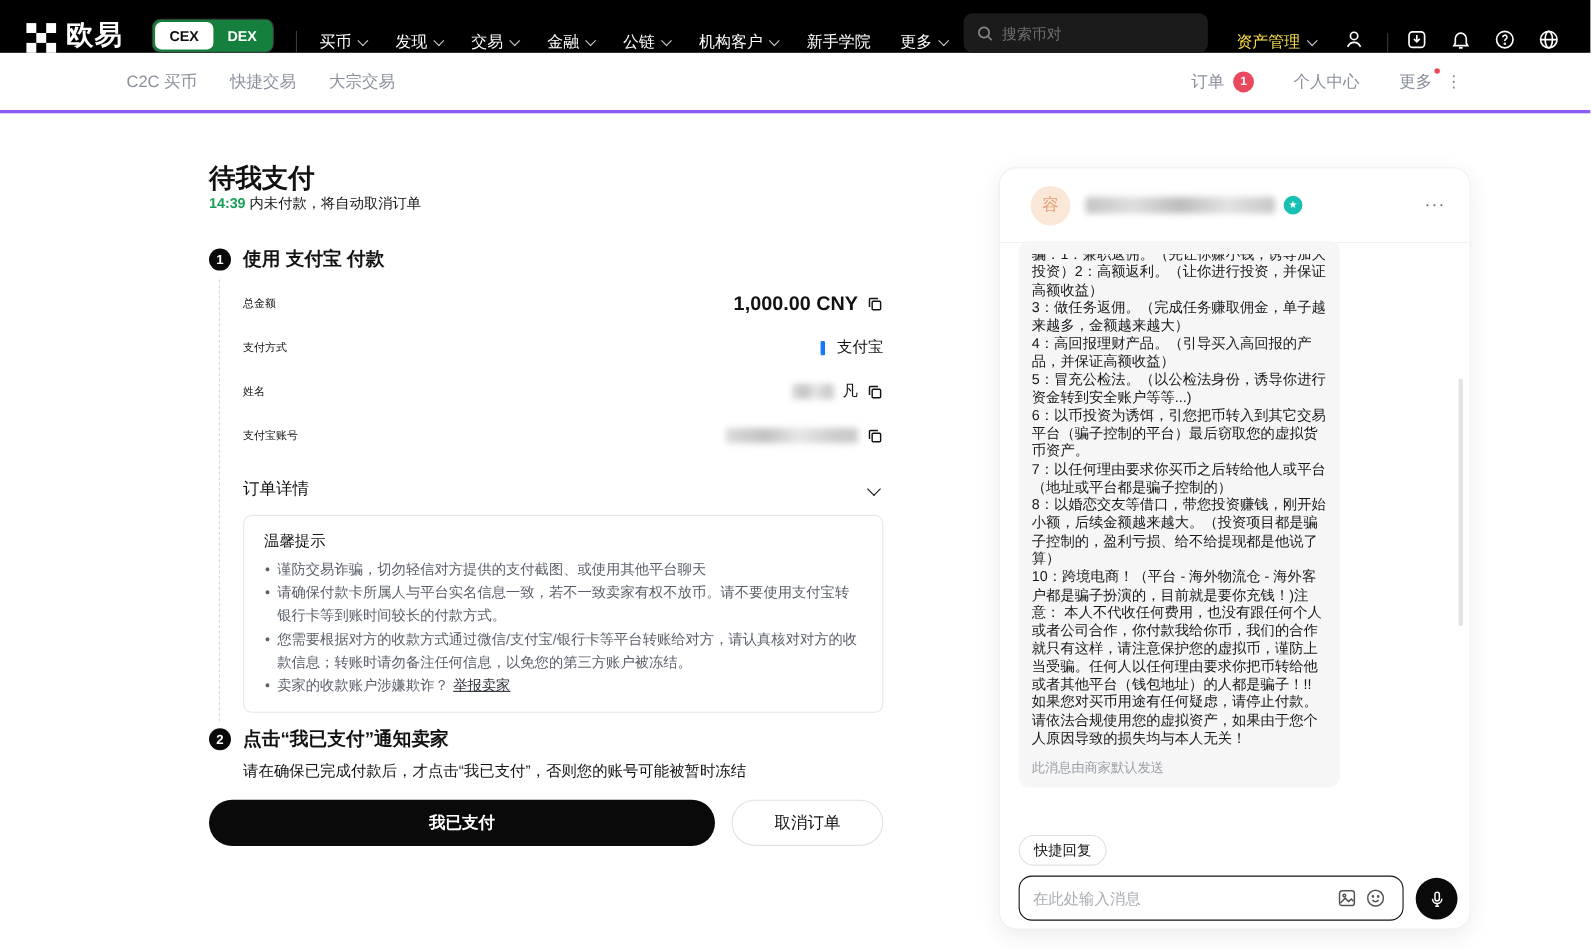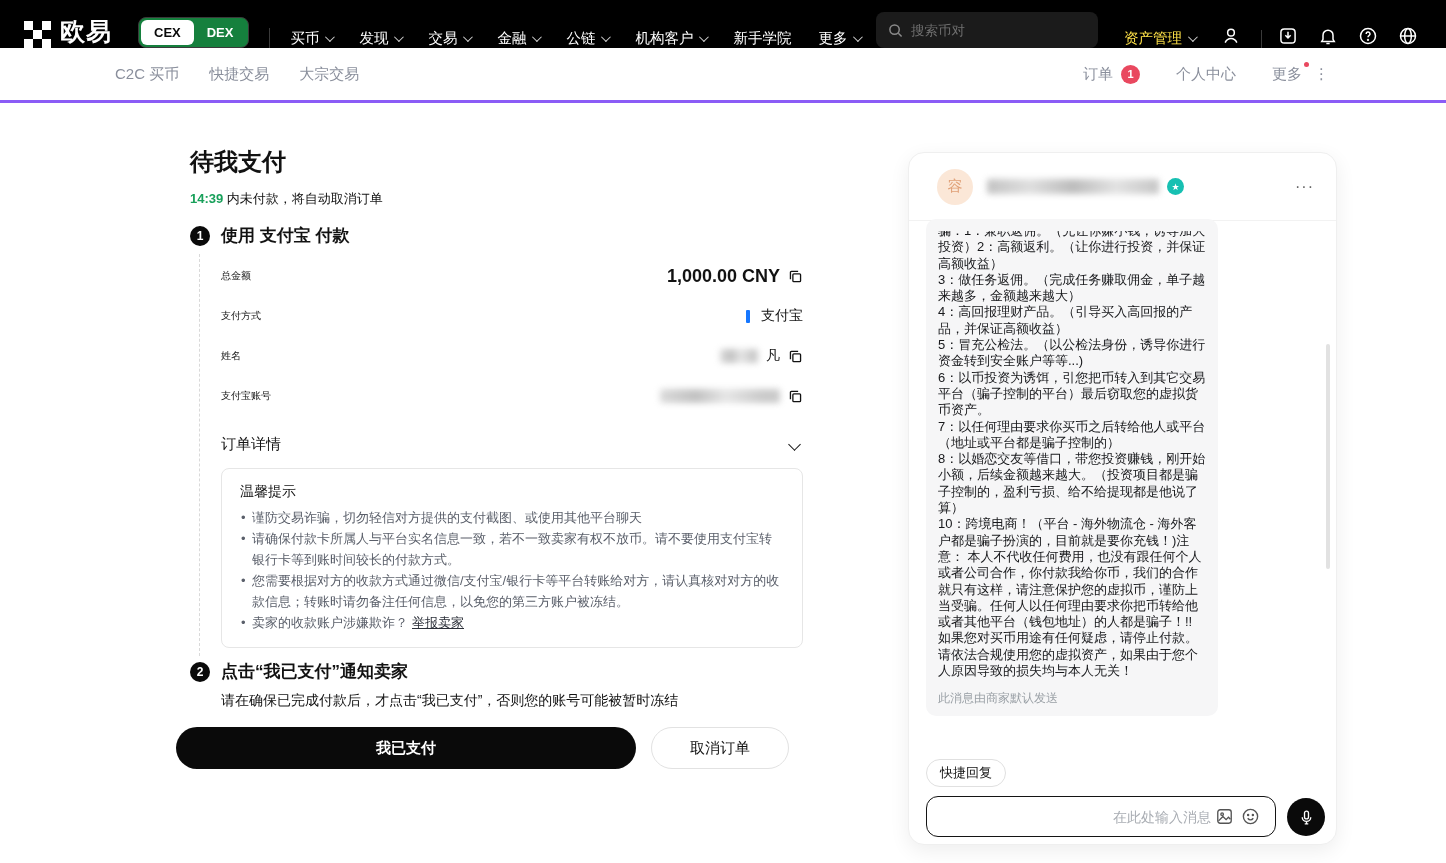--- a/index.html
+++ b/index.html
@@ -35,21 +35,21 @@
   .orders { display:flex; align-items:center; font-size:15px; color:#8a8f9c; cursor:pointer; }
   .badge { display:inline-flex; align-items:center; justify-content:center; width:19px; height:19px; border-radius:50%; background:#e9485f; color:#fff; font-size:11px; font-weight:700; margin-left:8px; }
   .profile { font-size:15px; color:#8a8f9c; margin-left:36px; cursor:pointer; }
   .more { position:relative; font-size:15px; color:#8a8f9c; margin-left:36px; cursor:pointer; }
   .more .dot { position:absolute; top:-3px; right:-7px; width:5px; height:5px; border-radius:50%; background:#e9485f; }
   .kebab { color:#8a8f9c; font-size:15px; margin-left:12px; letter-spacing:1px; cursor:pointer; }
 
   
   .abs { position:absolute; }
   .order-title { left:190px; top:146px; font-size:24px; font-weight:800; }
-  .timer-line { left:190px; top:190px; font-size:13px; color:#121212; }
+  .timer-line { left:190px; top:176px; font-size:13px; color:#121212; }
   .timer-line b { color:#18a05a; font-weight:700; }
   .step-head { display:flex; align-items:center; gap:11px; }
   .step-num { width:20px; height:20px; border-radius:50%; background:#0a0a0a; color:#fff; font-size:12px; font-weight:700; display:flex; align-items:center; justify-content:center; flex:0 0 20px; }
   .step-title { font-size:17px; font-weight:700; }
   .rail { left:199px; top:254px; height:402px; border-left:1px dashed #d9d9d9; width:0; }
   .rows { left:221px; top:256px; width:582px; }
   .prow { display:flex; align-items:center; justify-content:space-between; height:40px; }
   .prow .lab { font-size:10px; color:#121212; }
   .prow .val { display:flex; align-items:center; gap:8px; font-size:14px; color:#121212; }
   .amount { font-size:18px; font-weight:800; }
@@ -62,40 +62,40 @@
   .chev-lg { width:9px; height:9px; border-right:1.7px solid #121212; border-bottom:1.7px solid #121212; transform:rotate(45deg); margin-right:4px; }
 
   .tips { left:221px; top:468px; width:582px; border:1px solid #e6e6e6; border-radius:8px; padding:14px 18px 14px 18px; }
   .tips h4 { font-size:14px; font-weight:400; margin-bottom:6px; }
   .tips li { list-style:none; font-size:13px; color:#5a5f6a; line-height:21px; padding-left:12px; position:relative; }
   .tips li::before { content:"•"; position:absolute; left:1px; color:#5a5f6a; }
   .tips .report-link { color:#2b2f38; text-decoration:underline; cursor:pointer; margin-left:4px; }
 
   .step2-head { left:190px; top:660px; }
   .step2-desc { left:221px; top:692px; font-size:14px; color:#121212; }
-  .btn-row { left:176px; top:727px; width:613px; display:flex;justify-content:space-between; }
+  .btn-row { left:190px; top:727px; width:613px; display:flex;justify-content:space-between; }
   .btn-pay { width:460px; height:42px; border-radius:24px; background:#0a0a0a; color:#fff; font-size:15px; font-weight:700; display:flex; align-items:center; justify-content:center; cursor:pointer; }
   .btn-cancel { width:138px; height:42px; margin-left:15px; border-radius:24px; border:1px solid #e2e2e2; background:#fff; color:#121212; font-size:15px; display:flex; align-items:center; justify-content:center; cursor:pointer; }
 
   
   .chat { left:908px; top:152px; width:429px; height:693px; border:1px solid #efefef; border-radius:16px; background:#fff; box-shadow:0 6px 20px rgba(0,0,0,.07); }
   .chat-head { display:flex; align-items:center; height:68px; padding:0 22px 0 28px; border-bottom:1px solid #f2f2f2; }
   .avatar { width:36px; height:36px; border-radius:50%; background:#fbe7d7; color:#e0a077; font-size:15px; display:flex; align-items:center; justify-content:center; }
   .chat-name-blur { width:172px; height:15px; margin-left:14px; border-radius:2px; filter:blur(3px); opacity:.6;
     background:linear-gradient(90deg,#9a9a9a,#c9c9c9 25%,#8f8f8f 50%,#cfcfcf 75%,#a0a0a0); }
   .verified { width:17px; height:17px; border-radius:50%; background:#17c0b2; color:#fff; font-size:9px; display:flex; align-items:center; justify-content:center; margin-left:8px; }
   .chat-more { margin-left:auto; color:#666; font-size:16px; letter-spacing:1px; cursor:pointer; }
   .bubble { position:absolute; left:17px; top:66px; width:292px; height:497px; background:#f6f6f7; border-radius:10px; padding:12px; }
   .msg-clip { height:452px; overflow:hidden; }
   .msg-text { margin-top:-8px; font-size:13px; line-height:16.3px; color:#17181b; white-space:pre-wrap; word-break:break-all; }
   .msg-footer { margin-top:7px; font-size:12px; color:#9aa0a6; }
   .chat-scrollbar { position:absolute; right:6px; top:191px; width:4px; height:225px; border-radius:2px; background:#e2e2e2; }
   .quick-reply { position:absolute; left:17px; top:606px; height:28px; padding:0 13px; border:1px solid #e0e0e0; border-radius:15px; font-size:13px; display:inline-flex; align-items:center; cursor:pointer; background:#fff; }
   .chat-input-row { position:absolute; left:17px; top:643px; width:350px; height:41px; border:1.5px solid #141414; border-radius:12px; display:flex; align-items:center; padding:0 12px; }
-  .chat-input-row input { flex:1; border:0; outline:0; font-size:14px; color:#1d4ed8; font-family:inherit;text-align:right; }
+  .chat-input-row input { flex:1; border:0; outline:0; font-size:14px; color:#1d4ed8; font-family:inherit; }
   .chat-input-row input::placeholder { color:#a9adb3; }
   .in-ic { display:flex; align-items:center; justify-content:center; width:26px; height:26px; cursor:pointer; }
   .mic-btn { position:absolute; left:378px; top:645px; width:38px; height:38px; border-radius:50%; background:#0a0a0a; display:flex; align-items:center; justify-content:center; cursor:pointer; }
   svg { display:block; }
 </style>
 </head>
 <body>
 
 <div class="page">
 

